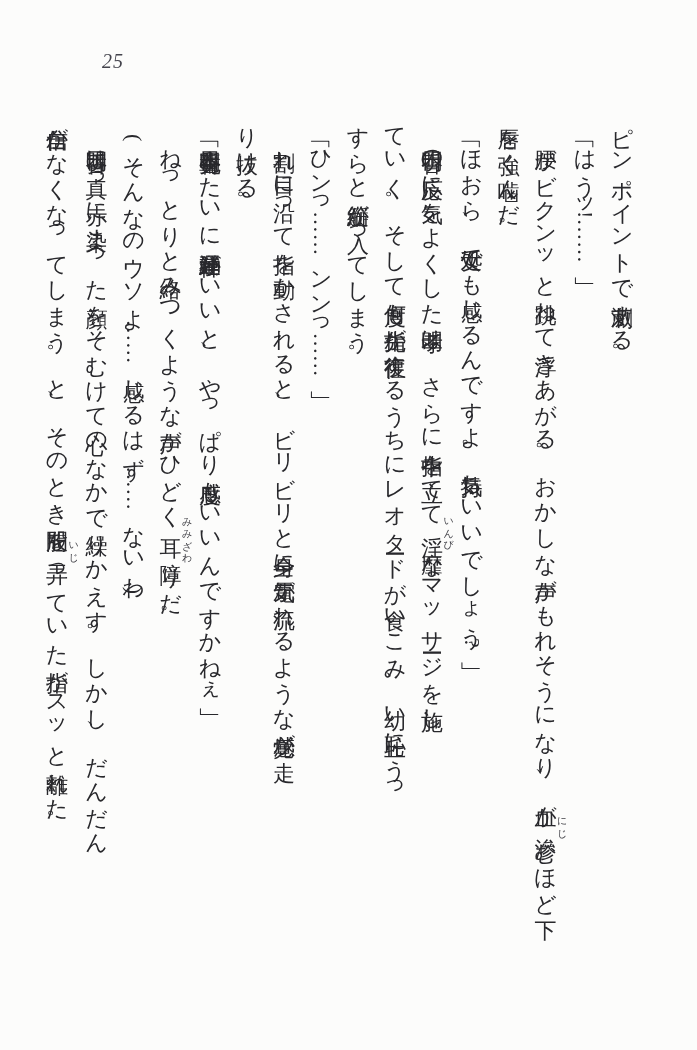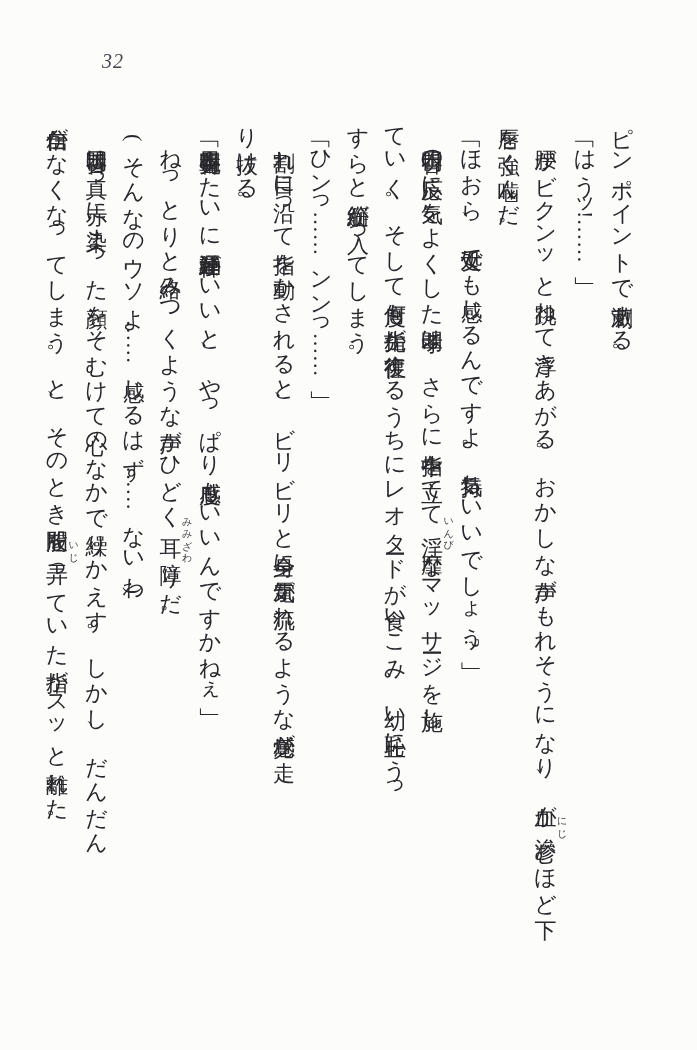--- a/index.html
+++ b/index.html
@@ -52,21 +52,21 @@
   ruby rt {
     font-size: 10px;
     letter-spacing: 0;
     color: #3a3a40;
   }
 </style>
 </head>
 <body>
 
 <div class="page">
-  <div class="page-number">32</div>
+  <div class="page-number">25</div>
   <div class="text-block" id="text-block">
       <p class="line">ピンポイントで刺激する。</p>
       <p class="line indent">「はうッ!……」</p>
       <p class="line indent">腰がビクンッと跳ねて浮きあがる。おかしな声がもれそうになり、血が<ruby>滲<rt>にじ</rt></ruby>むほど下</p>
       <p class="line">唇を強く噛んだ。</p>
       <p class="line indent">「ほおら、処女でも感じるんですよ。気持ちいいでしょう?」</p>
       <p class="line indent">明日香の反応に気をよくした孝明は、さらに中指を立てて<ruby>淫靡<rt>いんび</rt></ruby>なマッサージを施し</p>
       <p class="line">ていく。そして何度も指先が往復するうちにレオタードが食いこみ、幼い恥丘にうっ</p>
       <p class="line">すらと縦筋が入ってしまう。</p>
       <p class="line indent">「ひンっ……ンンっ……」</p>

